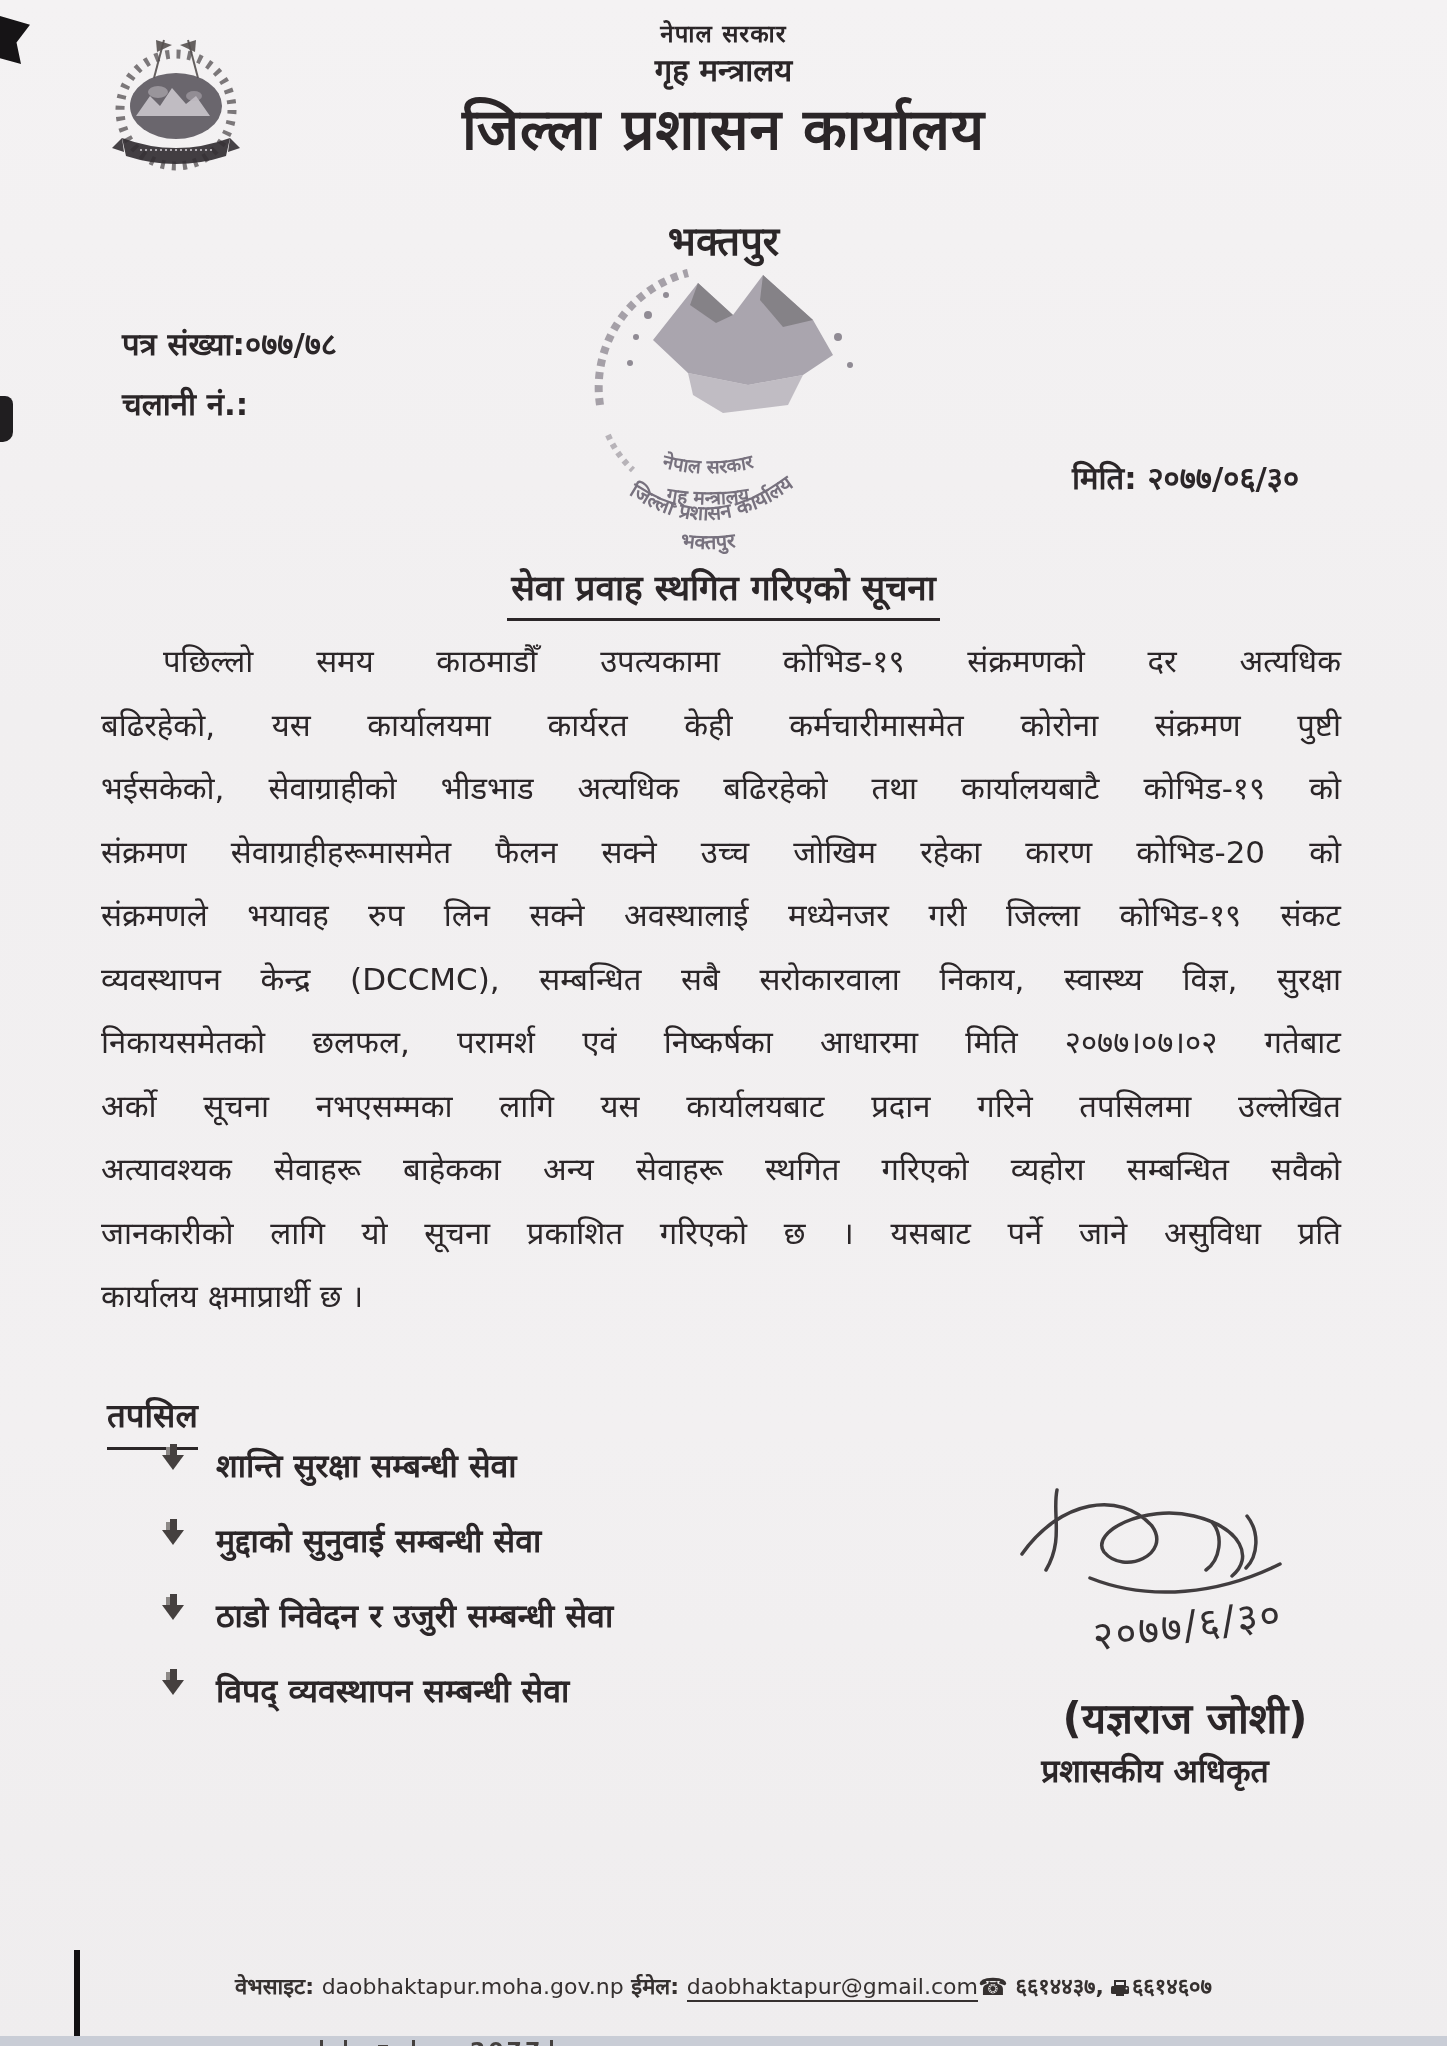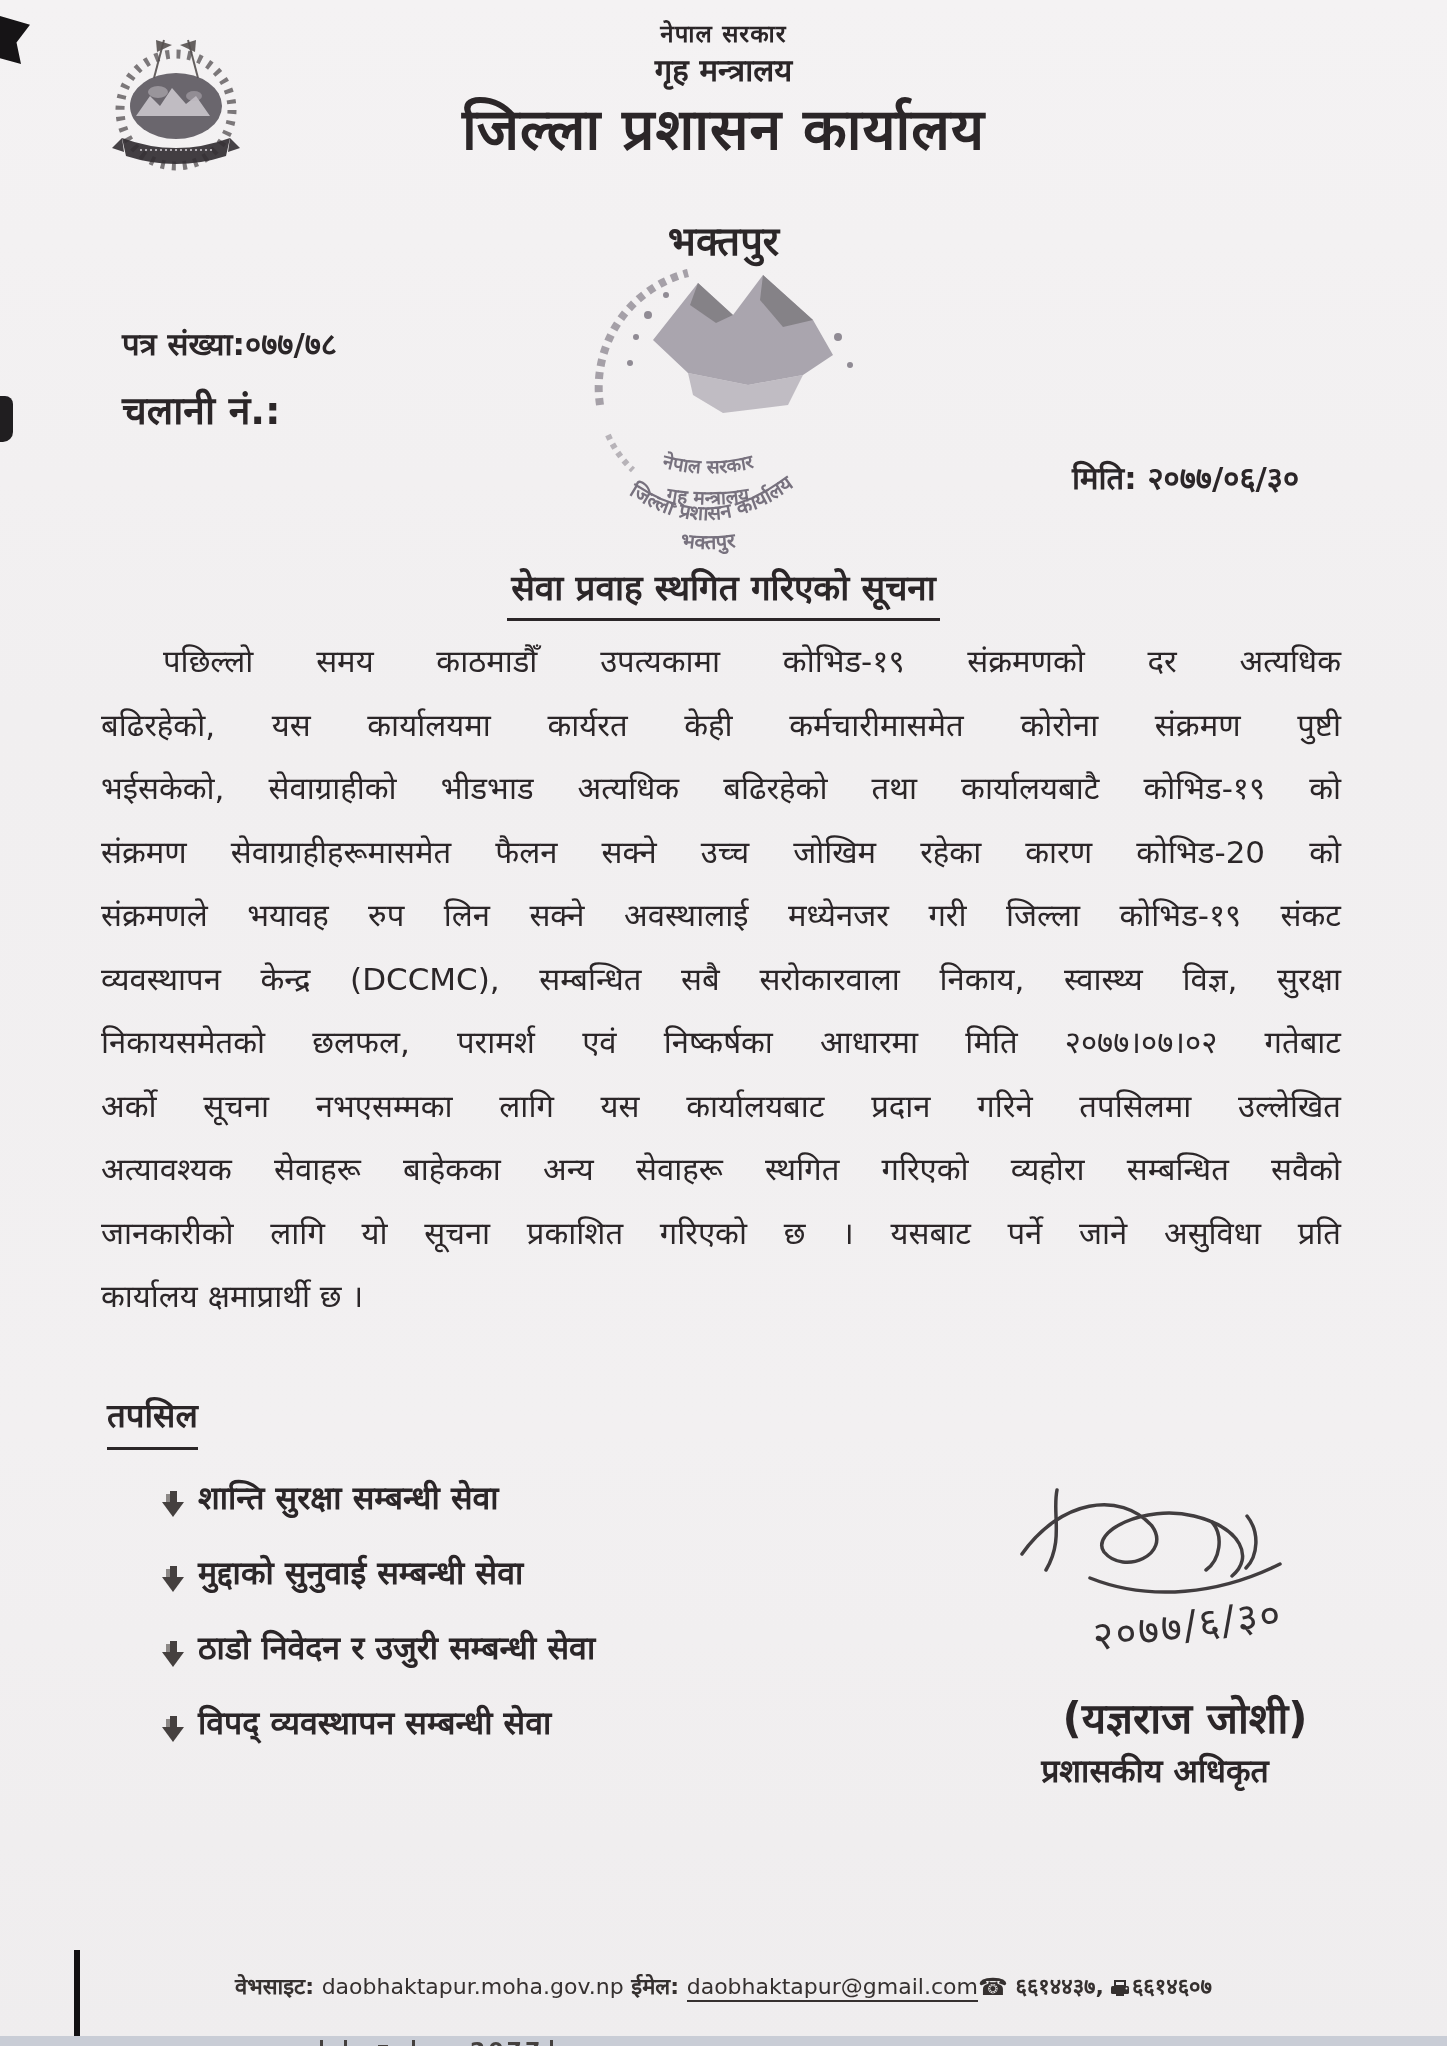--- a/index.html
+++ b/index.html
@@ -16,40 +16,40 @@
   .center{left:0;width:100%;text-align:center;}
 
   
   .gov-line{top:16px;font-size:24px;font-weight:600;letter-spacing:1px;}
   .ministry-line{top:48px;font-size:31px;font-weight:700;}
   .office-line{top:88px;font-size:57px;font-weight:700;letter-spacing:1px;}
   .district-line{top:212px;font-size:40px;font-weight:600;}
 
   
   .letter-no{top:322px;left:122px;font-size:31px;font-weight:700;}
-  .dispatch-no{top:382px;left:122px;font-size:39px;font-weight:700;}
+  .dispatch-no{top:382px;left:122px;font-size:31px;font-weight:700;}
   .date-line{top:432px;left:1072px;font-size:31px;font-weight:700;margin-top:24px;}
 
   
   .title-wrap{top:563px;left:0;width:100%;text-align:center;}
   .title{display:inline-block;font-size:35px;font-weight:700;border-bottom:3px solid #2b2628;padding:0 4px 8px 4px;}
 
   
   .body-wrap{top:630px;left:101px;width:1240px;}
   .bodyline{
     font-size:31px;line-height:63.5px;height:63.5px;white-space:nowrap;
     text-align:justify;text-align-last:justify;font-weight:500;
   }
   .bodyline.first{text-indent:62px;}
   .bodyline.last{text-align-last:left;white-space:normal;}
 
   
   .schedule-heading{top:1392px;left:107px;font-size:33px;font-weight:700;border-bottom:3px solid #2b2628;padding-bottom:10px;}
   .sched-wrap{top:1443px;left:162px;}
-  .sched-item{display:flex;align-items:flex-end;gap:14px;height:75px;}
+  .sched-item{display:flex;align-items:flex-start;gap:32px;height:75px;}
   .sched-text{font-size:32px;font-weight:600;}
   .bullet{position:relative;width:22px;height:28px;flex:0 0 22px;}
   .bullet::before{content:"";position:absolute;left:8px;top:1px;width:7px;height:13px;background:#45403f;box-shadow:-4px 3px 0 #8d8987;}
   .bullet::after{content:"";position:absolute;left:0;top:12px;border-left:11px solid transparent;border-right:11px solid transparent;border-top:15px solid #45403f;}
 
   
   .sig-svg{top:1482px;left:1002px;}
   .sig-date{top:1596px;left:1092px;font-size:40px;color:#332f31;transform:rotate(-7deg);letter-spacing:2px;font-weight:500;}
   .sig-name{top:1688px;left:1035px;width:300px;text-align:center;font-size:42px;font-weight:600;}
   .sig-designation{top:1748px;left:985px;width:340px;text-align:center;font-size:32px;font-weight:600;}

